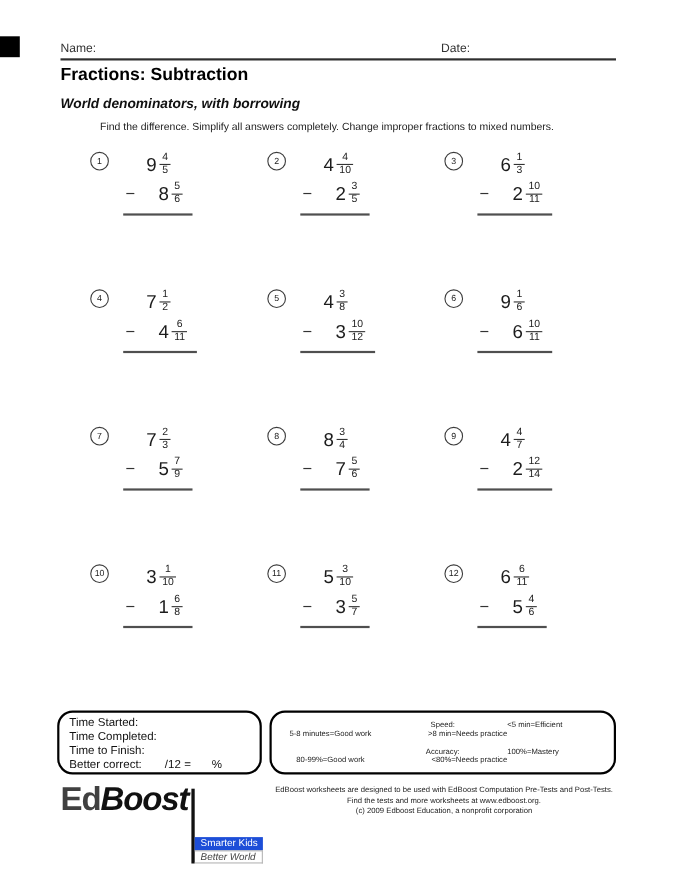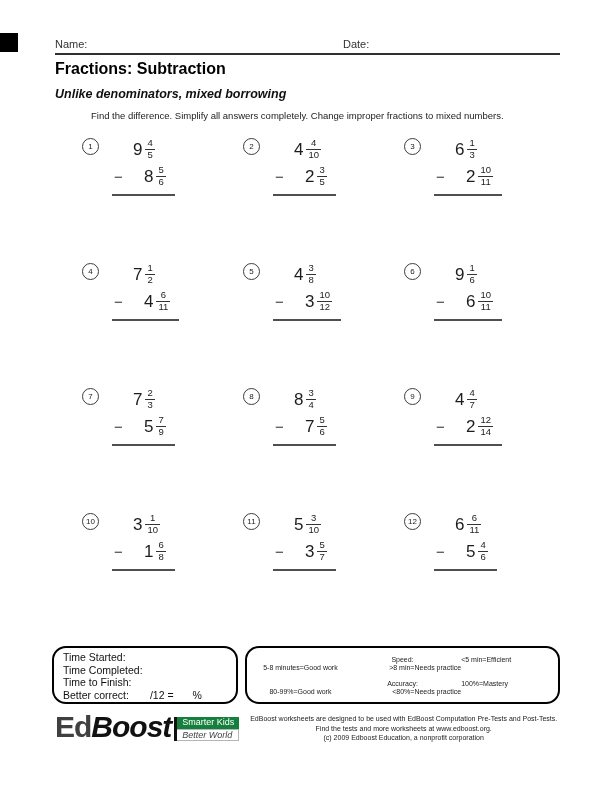--- a/index.html
+++ b/index.html
@@ -8,21 +8,21 @@
     width:612px; height:792px; position:relative;
     font-family:"Liberation Sans", sans-serif; color:#1a1a1a; overflow:hidden;
   }
   .scan-mark { position:absolute; left:0; top:33px; width:18px; height:19px; background:#000; }
 
   .header-row {
     position:absolute; left:55px; top:38px; width:505px;
     display:flex; font-size:11px; color:#333;
     border-bottom:2px solid #2f2f2f; padding-bottom:3px;
   }
-  .header-row .name-cell { width:288px; }
+  .header-row .name-cell { width:346px; }
 
   .page-title { position:absolute; left:55px; top:60px; font-size:16px; font-weight:bold; color:#000; }
   .page-subtitle { position:absolute; left:55px; top:87px; font-size:12.5px; font-style:italic; font-weight:bold; color:#101010; }
   .page-instructions { position:absolute; left:91px; top:110px; font-size:9.5px; color:#222; }
 
   .problems-grid {
     position:absolute; left:82px; top:136px; width:500px;
     display:grid; grid-template-columns:161px 161px 161px; grid-auto-rows:125px;
   }
   .problem { display:flex; align-items:flex-start; gap:13px; }
@@ -56,36 +56,36 @@
   .sr-header { grid-column:2; text-align:center; }
   .sr-a { text-align:left; }
   .sr-b { text-align:center; }
   .sr-c { text-align:right; }
 
   .footer { position:absolute; left:55px; top:710px; width:505px; display:flex; }
   .logo { display:flex; align-items:flex-start; white-space:nowrap; }
   .logo-ed { font-size:30px; font-weight:900; letter-spacing:-1px; color:#404040; }
   .logo-boost { font-size:30px; font-weight:900; font-style:italic; letter-spacing:-1px; color:#111; margin-right:3px; }
   .logo-tag { margin-top:7px; border-left:3px solid #111; font-size:9px; line-height:10.5px; white-space:nowrap; }
-  .tag-top { background:#15803d; color:#fff; padding:0 5px 1px; }
+  .tag-top { background:#1d4ed8; color:#fff; padding:0 5px 1px;margin-top:44px; }
   .tag-bottom { color:#444; padding:0 5px; border:1px solid #b5b5b5; border-left:none;font-style:italic; }
   .foot-text { flex:1; text-align:center; font-size:7px; line-height:9.5px; color:#222; margin-top:4px; padding-left:8px; }
 </style>
 </head>
 <body>
 
 <div class="scan-mark"></div>
 
 <div class="header-row">
   <span class="name-cell">Name:</span>
   <span>Date:</span>
 </div>
 
 <div class="page-title">Fractions: Subtraction</div>
-<div class="page-subtitle">Unlike denominators, mixed borrowing</div>
+<div class="page-subtitle">World denominators, with borrowing</div>
 <div class="page-instructions">Find the difference.  Simplify all answers completely.  Change improper fractions to mixed numbers.</div>
 
 <div class="problems-grid" id="problems-grid">
   <div class="problem">
     <span class="pnum">
         <span>1</span>
       </span>
     <div class="pbody">
       <div class="prow top-row">
         <span class="whole">9</span>

